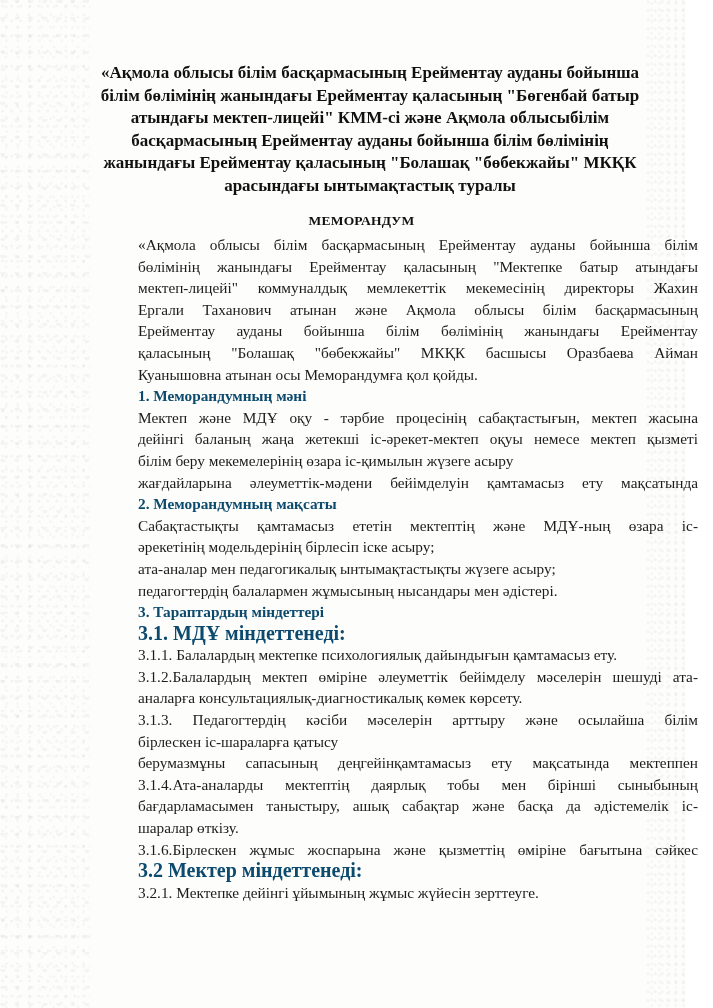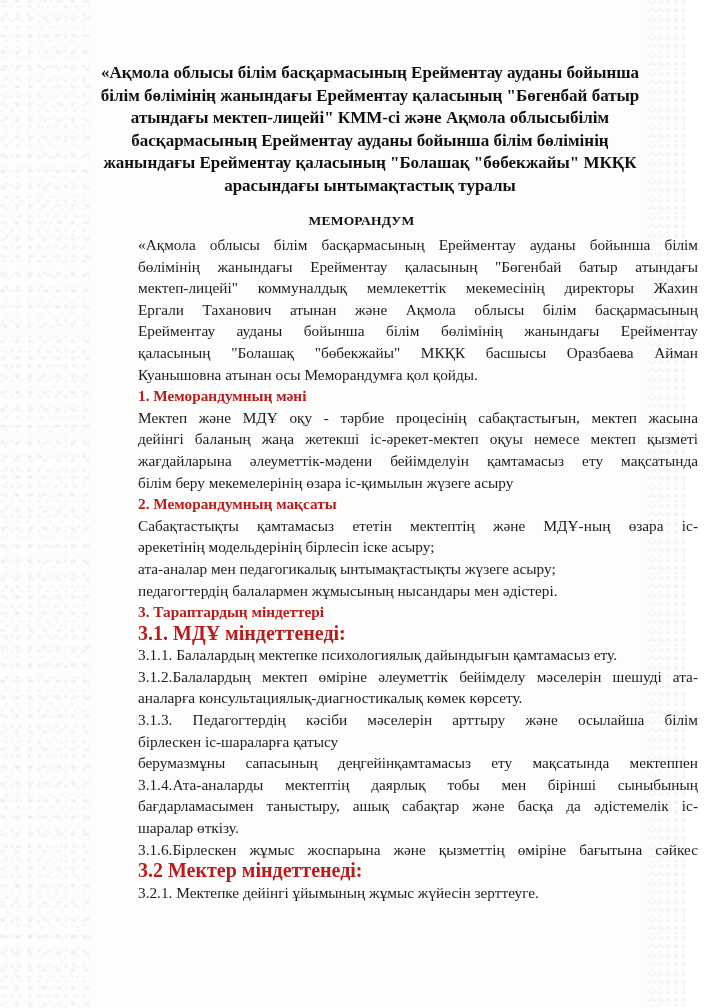--- a/index.html
+++ b/index.html
@@ -86,21 +86,21 @@
       white-space: nowrap;
     }
     .justify {
       text-align: justify;
       text-align-last: justify;
       white-space: normal;
     }
     .h {
       font-weight: bold;
       font-size: 15.3px;
-      color: #b91c1c;
+      color: #0c4a6e;
     }
     .h-large {
       font-size: 20px;
     }
   </style>
 </head>
 <body>
 
 <div class="page">
   <div class="noise-left"></div>
@@ -113,34 +113,34 @@
     <div>басқармасының Ерейментау ауданы бойынша білім бөлімінің</div>
     <div>жанындағы Ерейментау қаласының "Болашақ "бөбекжайы" МКҚК</div>
     <div>арасындағы ынтымақтастық  туралы</div>
   </div>
 
   <div class="doc-heading">МЕМОРАНДУМ</div>
 
   <div class="body">
     <div>
       <span class="line justify">«Ақмола облысы білім басқармасының Ерейментау ауданы бойынша білім</span>
-      <span class="line justify">бөлімінің жанындағы Ерейментау қаласының "Бөгенбай батыр атындағы</span>
+      <span class="line justify">бөлімінің жанындағы Ерейментау қаласының "Мектепке батыр атындағы</span>
       <span class="line justify">мектеп-лицейі" коммуналдық мемлекеттік мекемесінің  директоры Жахин</span>
       <span class="line justify">Ергали Таханович атынан және Ақмола облысы білім басқармасының</span>
       <span class="line justify">Ерейментау ауданы бойынша білім бөлімінің жанындағы Ерейментау</span>
       <span class="line justify">қаласының "Болашақ "бөбекжайы" МКҚК басшысы Оразбаева Айман</span>
       <span class="line">Куанышовна атынан осы Меморандумға қол қойды.</span>
     </div>
 
     <div>
       <span class="line h">1. Меморандумның мәні</span>
       <span class="line justify">Мектеп және МДҰ оқу - тәрбие процесінің сабақтастығын, мектеп жасына</span>
       <span class="line justify">дейінгі баланың жаңа жетекші іс-әрекет-мектеп оқуы немесе мектеп қызметі</span>
+      <span class="line">білім беру мекемелерінің өзара іс-қимылын жүзеге асыру</span>
       <span class="line justify">жағдайларына әлеуметтік-мәдени бейімделуін қамтамасыз ету мақсатында</span>
-      <span class="line">білім беру мекемелерінің өзара іс-қимылын жүзеге асыру</span>
     </div>
 
     <div>
       <span class="line h">2. Меморандумның мақсаты</span>
       <span class="line justify">Сабақтастықты қамтамасыз ететін мектептің және МДҰ-ның өзара іс-</span>
       <span class="line">әрекетінің модельдерінің бірлесіп іске асыру;</span>
       <span class="line">ата-аналар мен педагогикалық ынтымақтастықты жүзеге асыру;</span>
       <span class="line">педагогтердің балалармен жұмысының нысандары мен әдістері.</span>
     </div>
 

